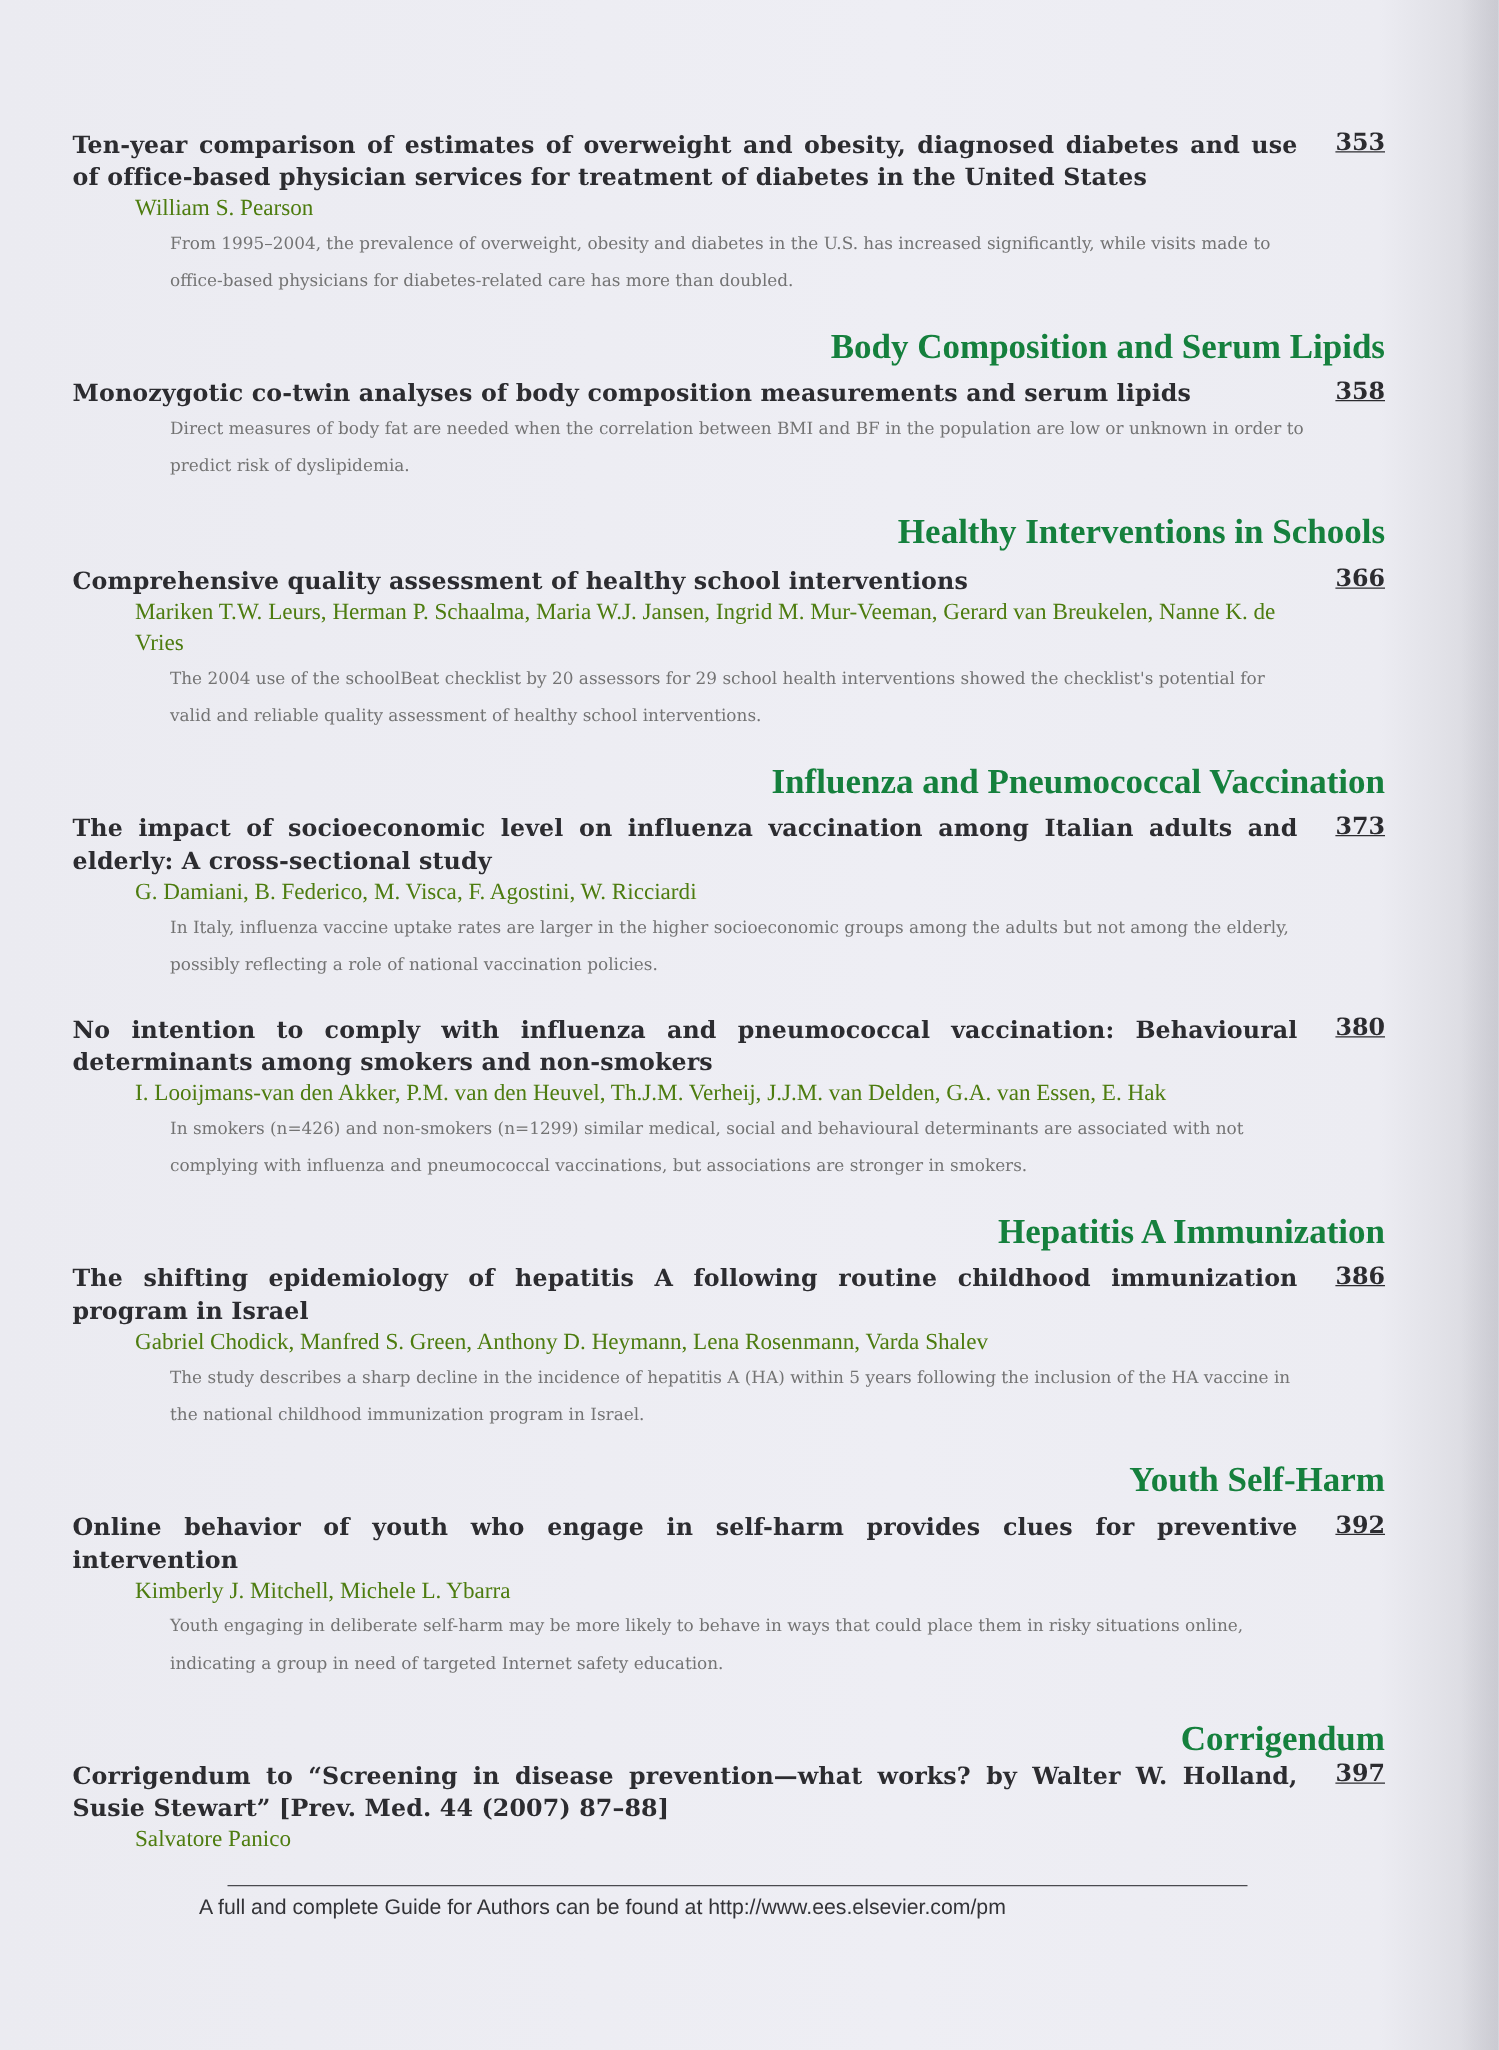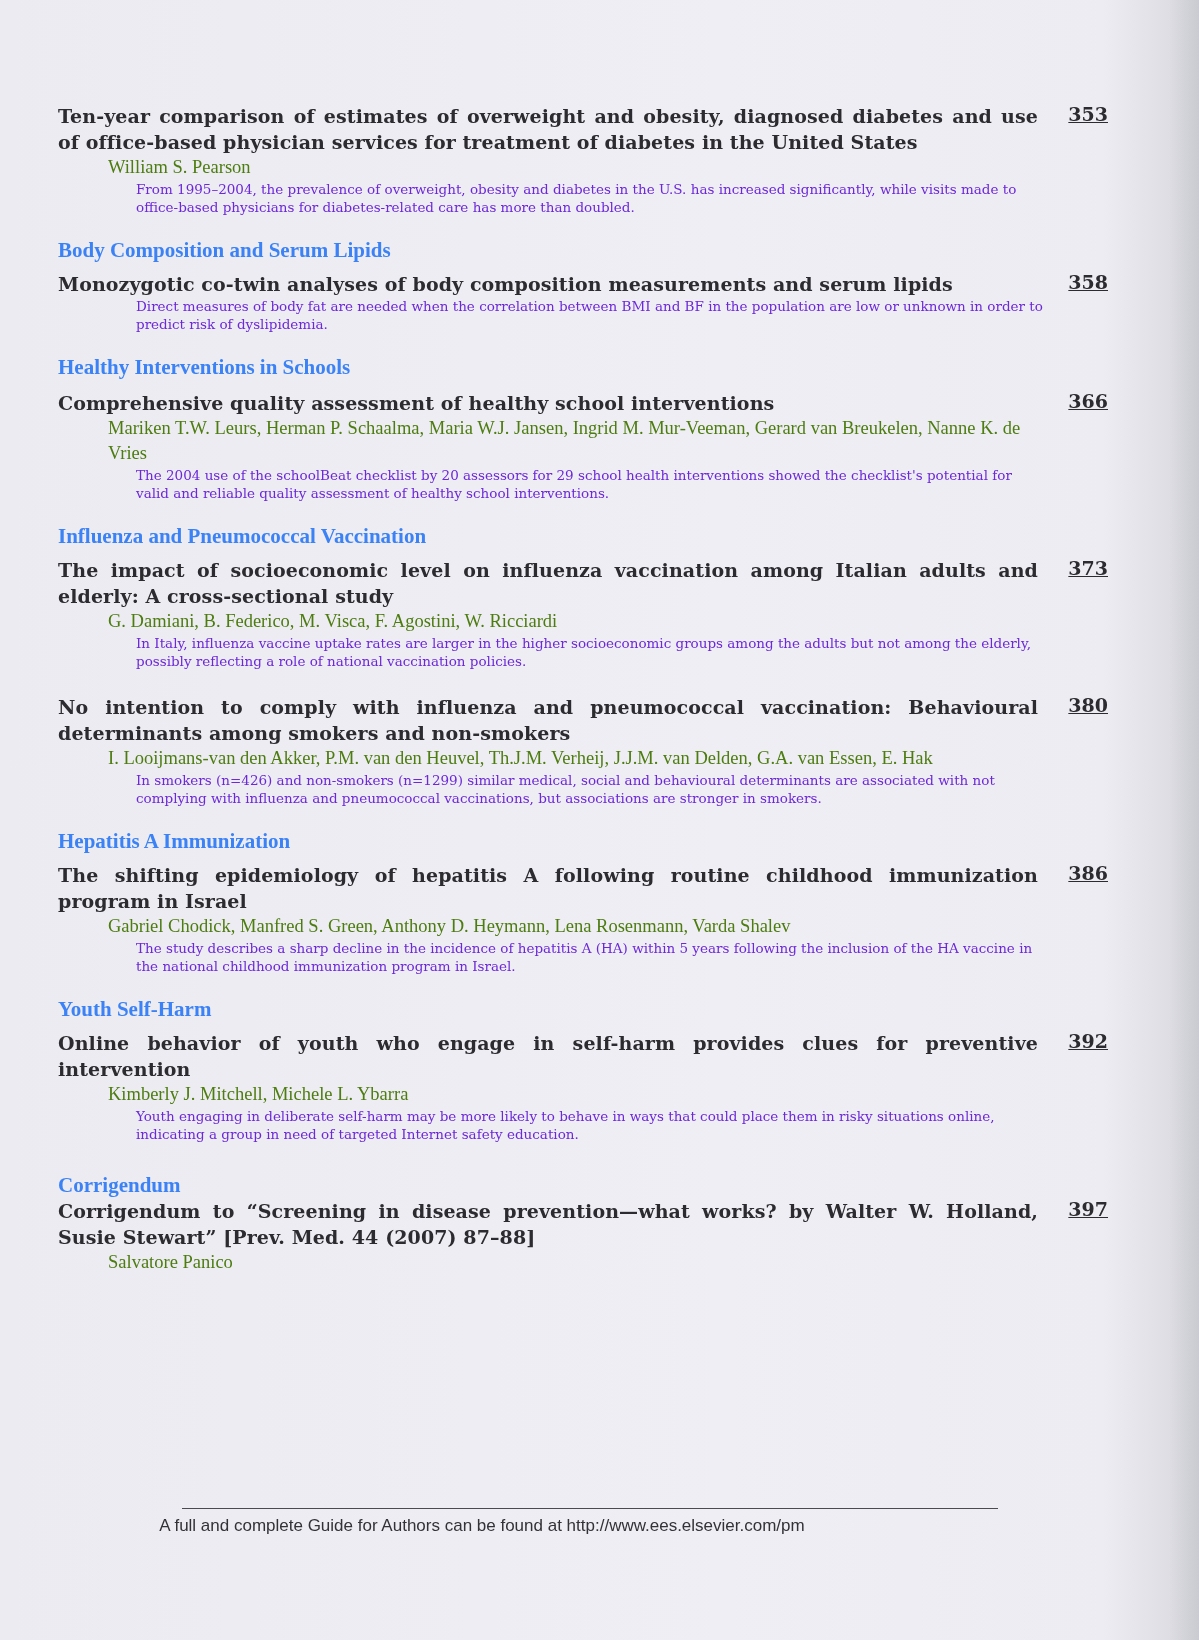--- a/index.html
+++ b/index.html
@@ -19,26 +19,26 @@
   .art-title {
     font-weight:bold; font-size:19px; line-height:26px;
     padding-right:70px; text-align:justify; color:#2c2c30;
     letter-spacing:0.1px;
   }
   .authors {
     font-size:18.5px; line-height:25px; padding-left:50px; color:#4d7c0f;
     font-family: "Liberation Serif", "DejaVu Serif", serif;
   }
   .abstract {
-    font-size:13.5px; line-height:18px; padding-left:78px; padding-right:60px;
-    color:#6d28d9;
+    font-size:13.5px; line-height:30px; padding-left:78px; padding-right:60px;
+    color:#737373;
   }
   .section {
     font-family: "Liberation Serif", serif;
-    font-weight:bold; font-size:21px; color:#3b82f6;
+    font-weight:bold; font-size:28px; color:#15803d;text-align:right;
   }
   .footer-rule {
     position:absolute; left:182px; top:1508px; width:816px; height:0;
     border-top:1px solid #4a4a4f;
   }
   .footer-text {
     position:absolute; left:0; width:964px; top:1516px; text-align:center;
     font-family:"Liberation Sans", sans-serif; font-size:17px; color:#333337;
   }
   .page-edge {

